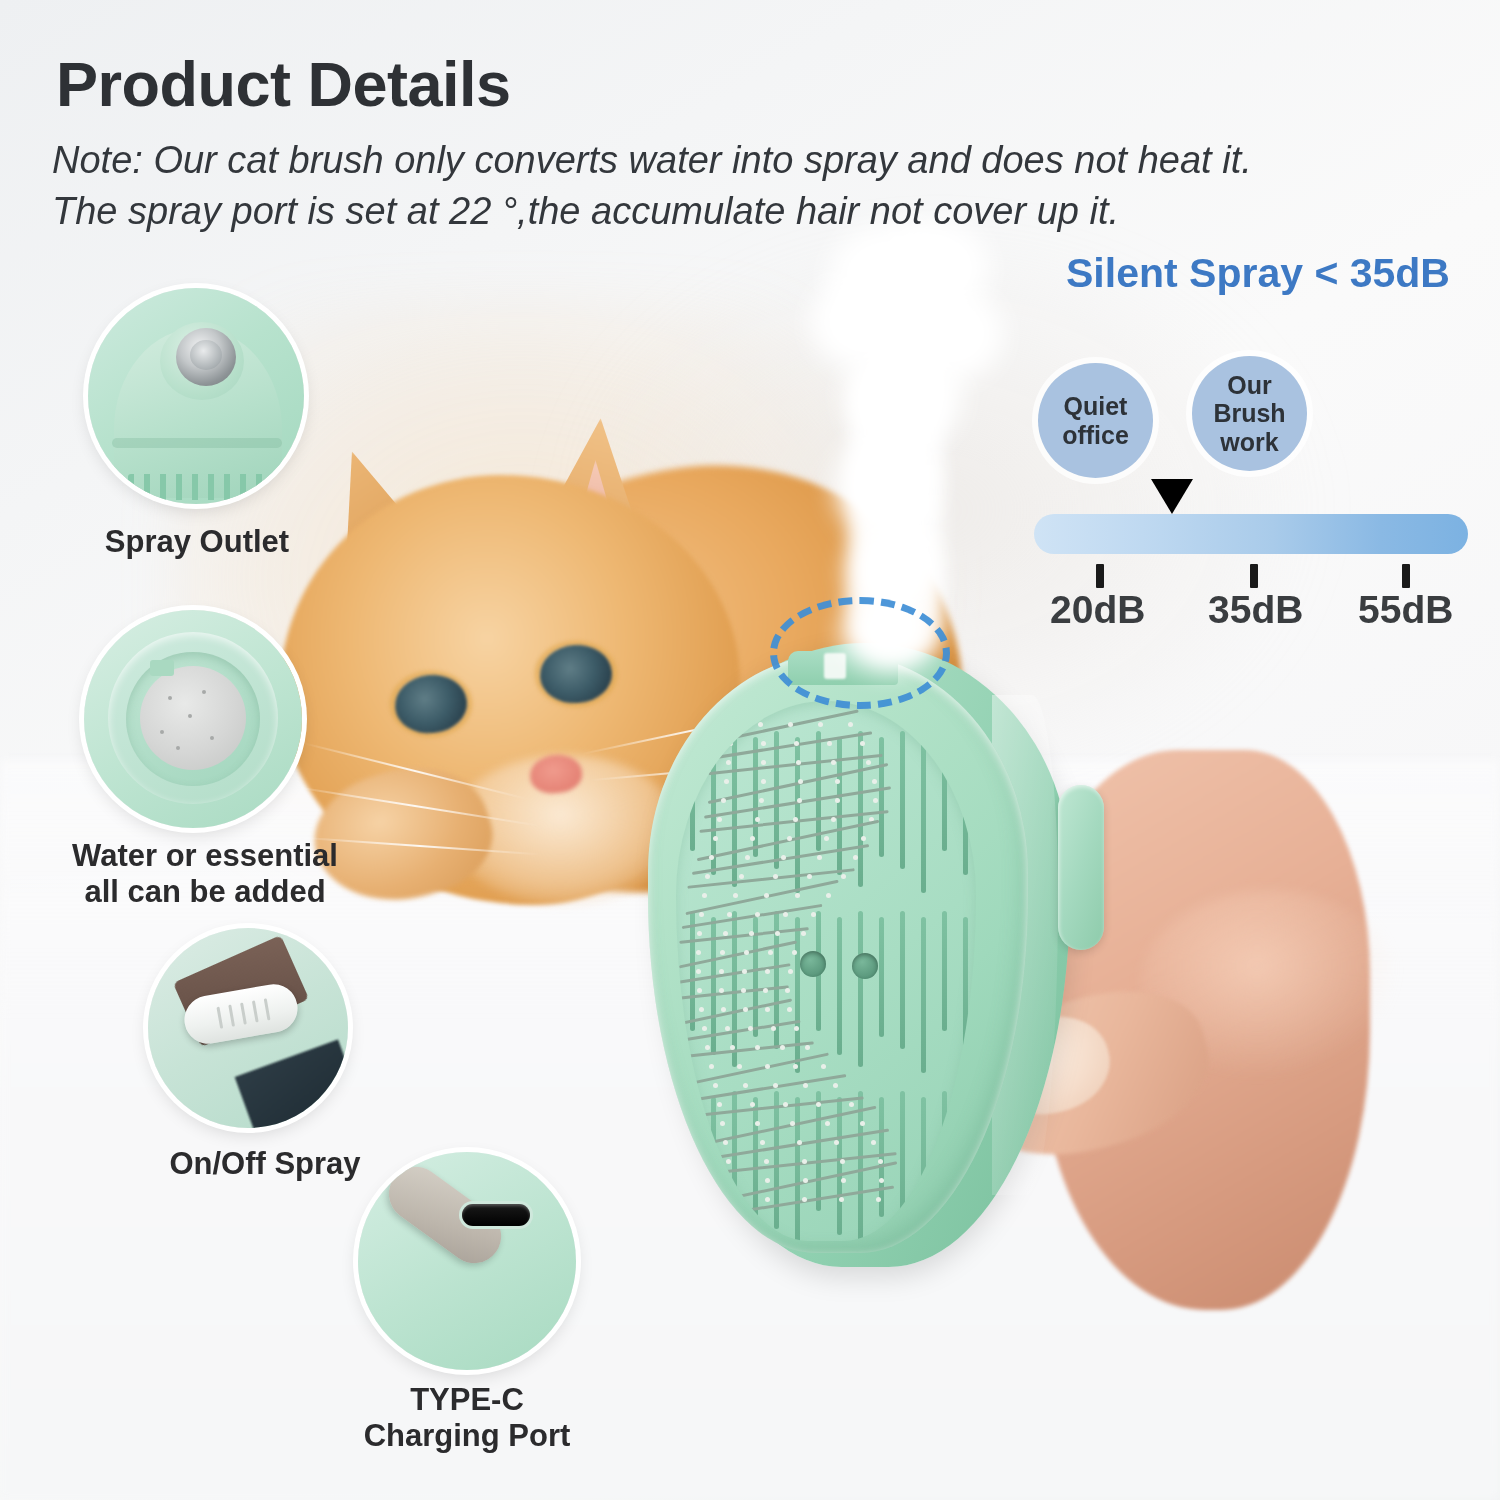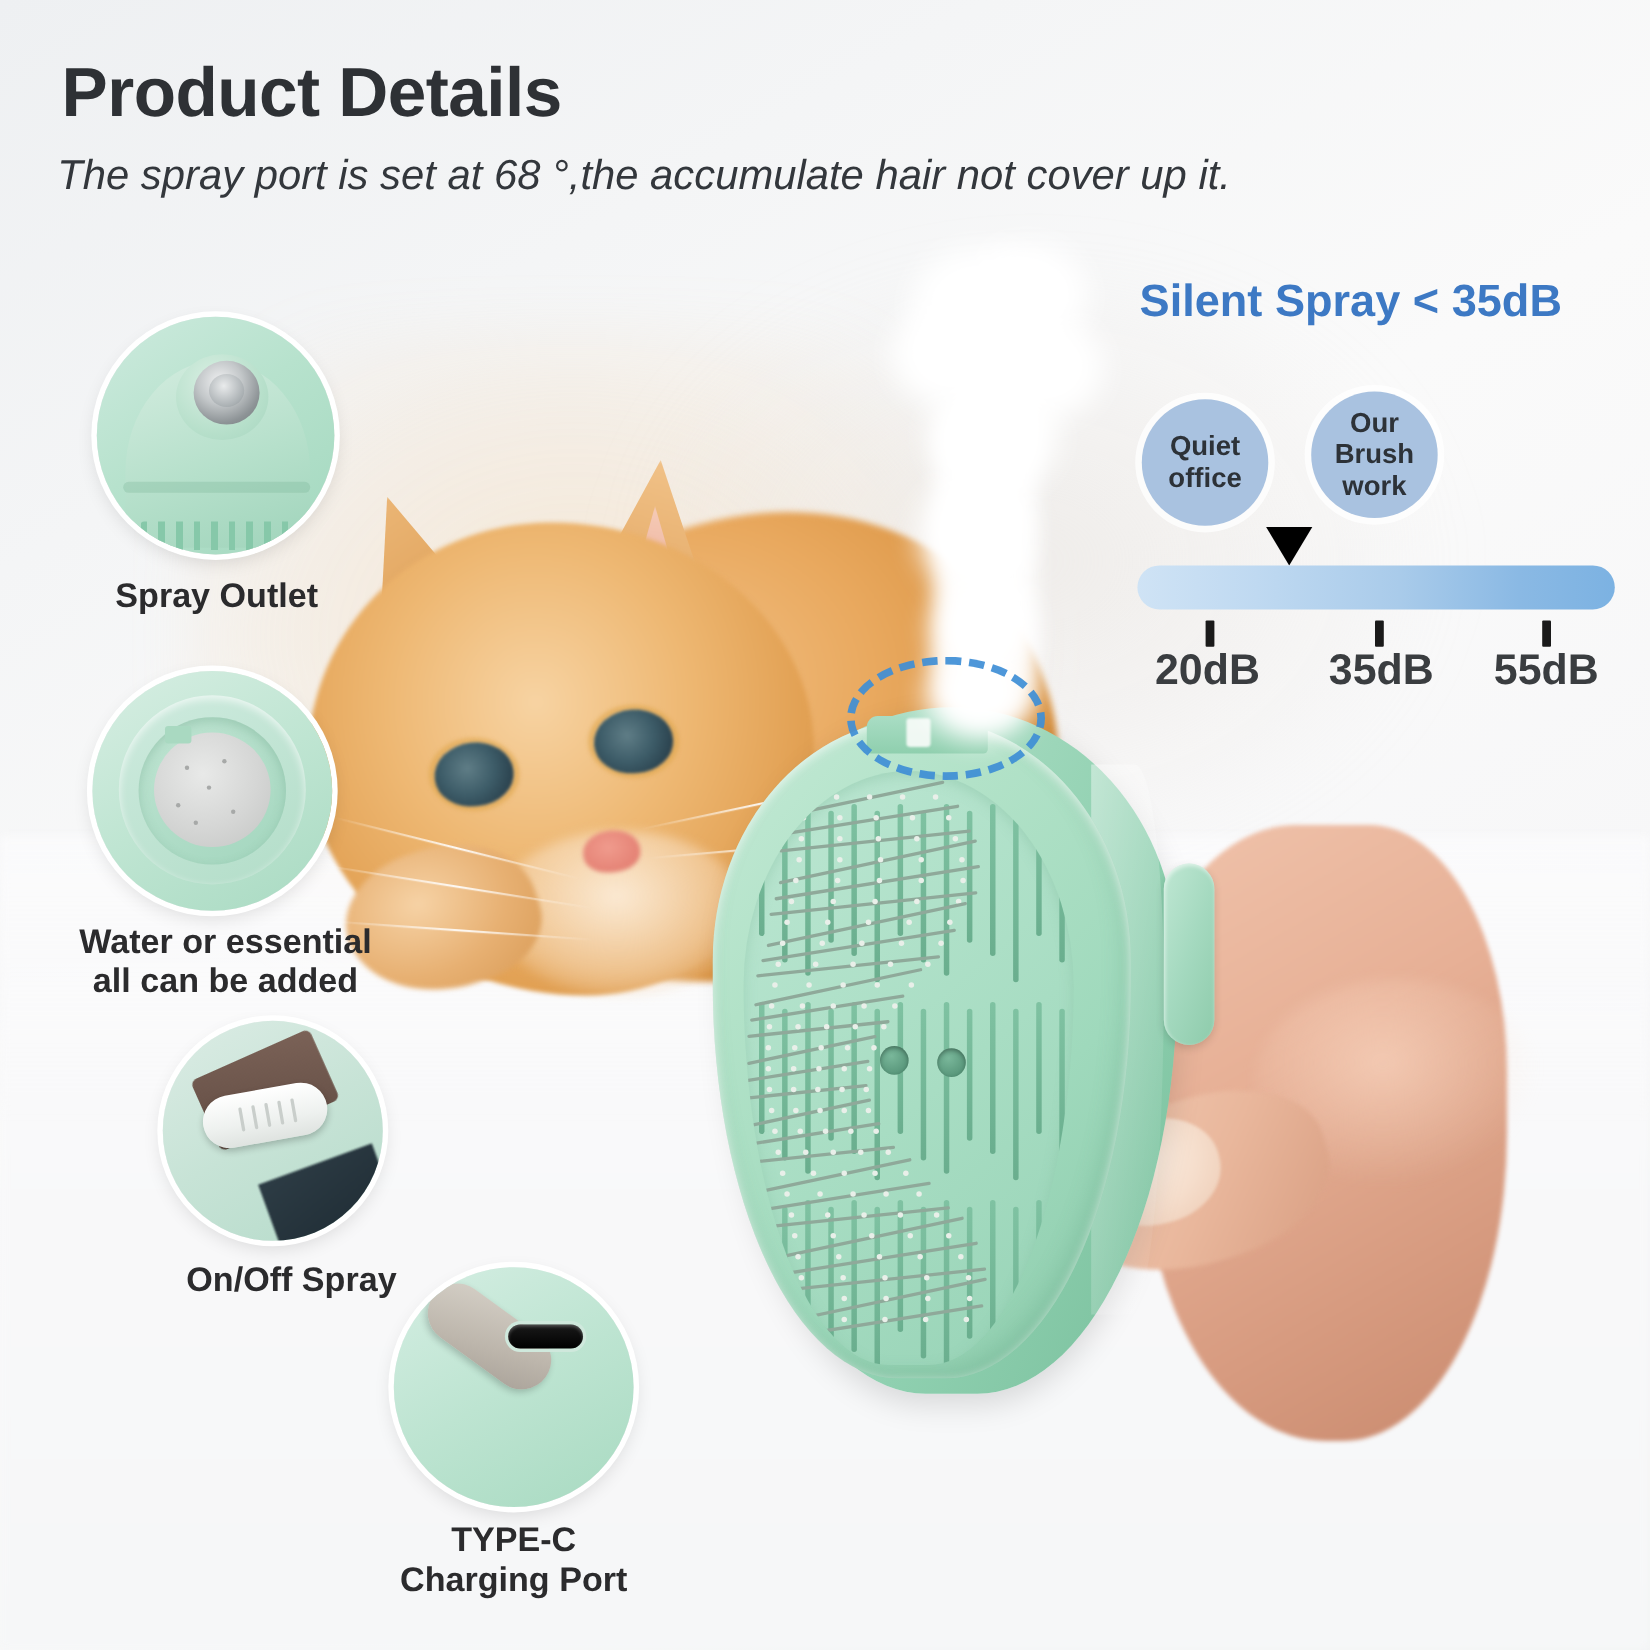--- a/index.html
+++ b/index.html
@@ -164,21 +164,21 @@
   .c4 .hole{position:absolute;left:46px;top:18px;width:16px;height:16px;border-radius:50%;
     background:radial-gradient(circle at 40% 35%, #8ec6ab, #67a88b);}
   .c4 .plug{position:absolute;left:24px;top:36px;width:126px;height:54px;border-radius:28px;
     background:linear-gradient(160deg,#d5d0c7,#bdb6ac 60%,#a9a299);transform:rotate(36deg);
     box-shadow:0 3px 7px rgba(0,0,0,.2);}
   .c4 .port{position:absolute;left:104px;top:52px;width:68px;height:22px;border-radius:12px;
     background:linear-gradient(180deg,#1a1a1a,#000);box-shadow:inset 0 2px 3px rgba(255,255,255,.25), 0 0 0 3px #cfe8dc;}
 
   
   .panel{position:absolute;left:1020px;top:250px;width:460px;height:380px;}
-  .p-title{position:absolute;left:16px;top:0px;width:444px;
+  .p-title{position:absolute;left:16px;top:0px;width:444px;text-align:center;
     font-size:41px;font-weight:700;color:#3d79c4;white-space:nowrap;}
   .p-sub{position:absolute;left:16px;top:52px;width:444px;text-align:center;
     font-size:40px;font-weight:700;color:#6e7b8c;white-space:nowrap;}
   .bubble{position:absolute;border-radius:50%;
     background:#a9c2e0;display:flex;align-items:center;justify-content:center;
     text-align:center;font-size:25px;font-weight:700;color:#2d3238;line-height:1.14;
     box-shadow:0 0 0 6px rgba(255,255,255,.75);white-space:pre-line;}
   .b1{left:18px;top:113px;width:115px;height:115px;}
   .b2{left:172px;top:106px;width:115px;height:115px;}
   .b3{left:327px;top:110px;width:112px;height:112px;}
@@ -456,21 +456,22 @@
   <div class="puff" style="left:92px;top:66px;width:112px;height:96px;"></div>
   <div class="puff" style="left:44px;top:120px;width:118px;height:110px;"></div>
   <div class="puff" style="left:36px;top:210px;width:100px;height:110px;"></div>
   <div class="puff" style="left:48px;top:300px;width:92px;height:108px;"></div>
   <div class="puff" style="left:42px;top:372px;width:96px;height:80px;"></div>
 </div>
 <div class="ring-dash"></div>
 
 <div class="title">Product Details</div>
 <div class="note">
-  <div>The spray port is set at 68 °,the accumulate hair not cover up it.</div>
+  <div>Note: Our cat brush only converts water into spray and does not heat it.</div>
+  <div>The spray port is set at 22 °,the accumulate hair not cover up it.</div>
 </div>
 
 <div class="cc c1">
   <div class="dome"></div>
   <div class="boss"></div>
   <div class="metal"></div>
   <div class="metal-in"></div>
   <div class="groove"></div>
   <div class="teeth"></div>
 </div>

